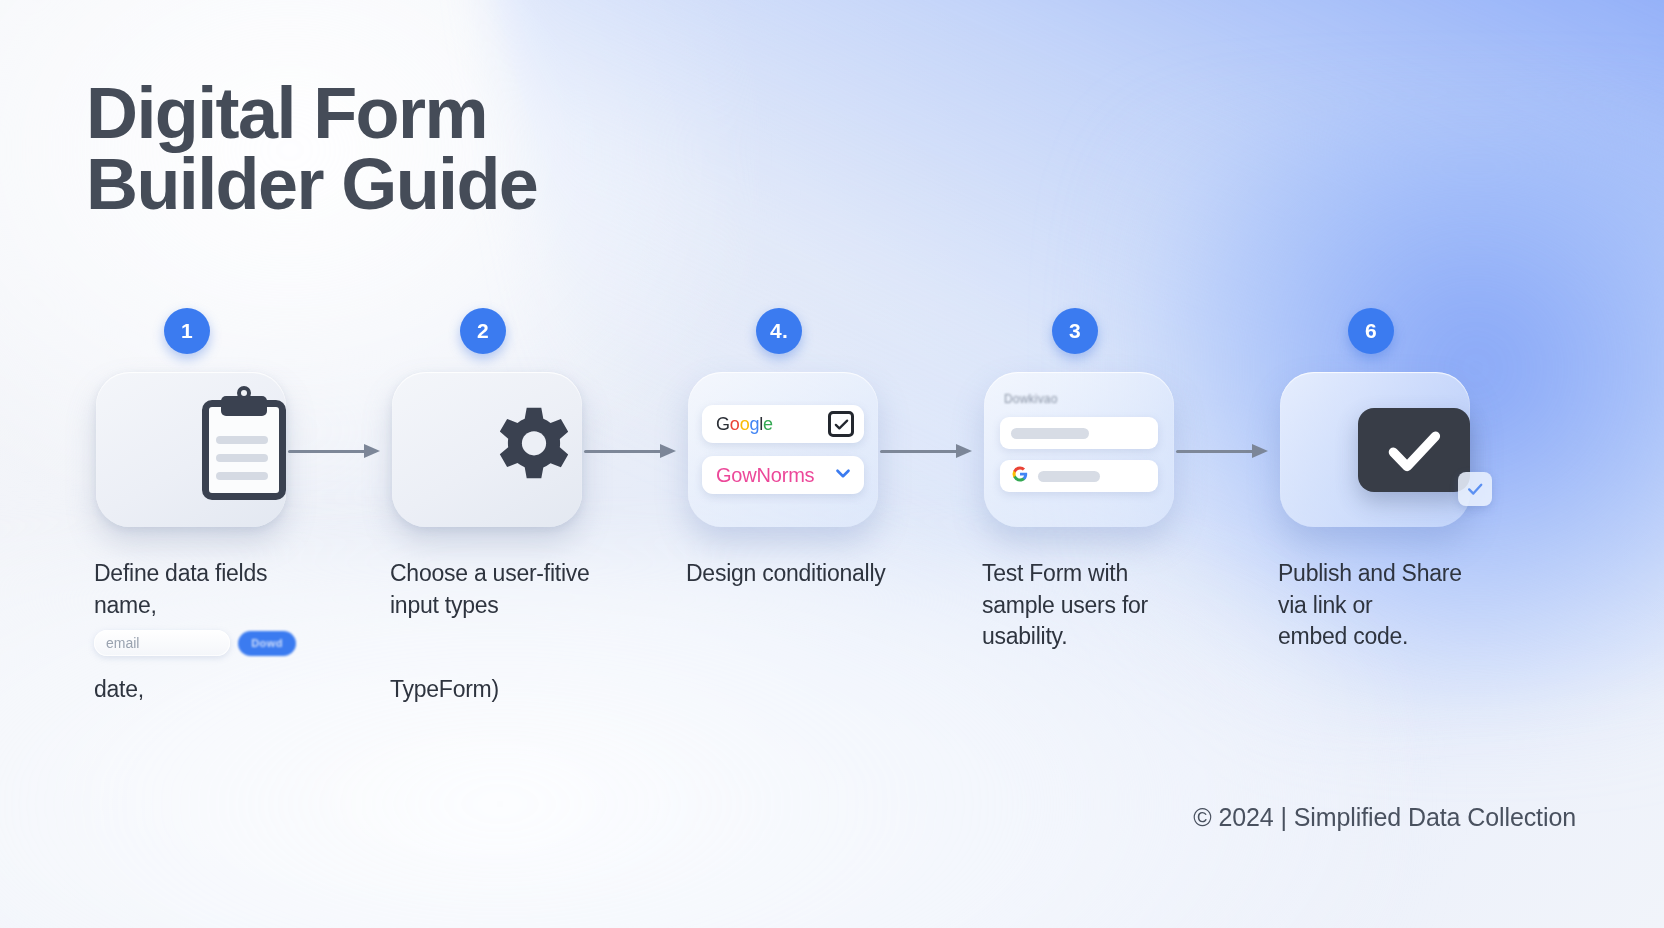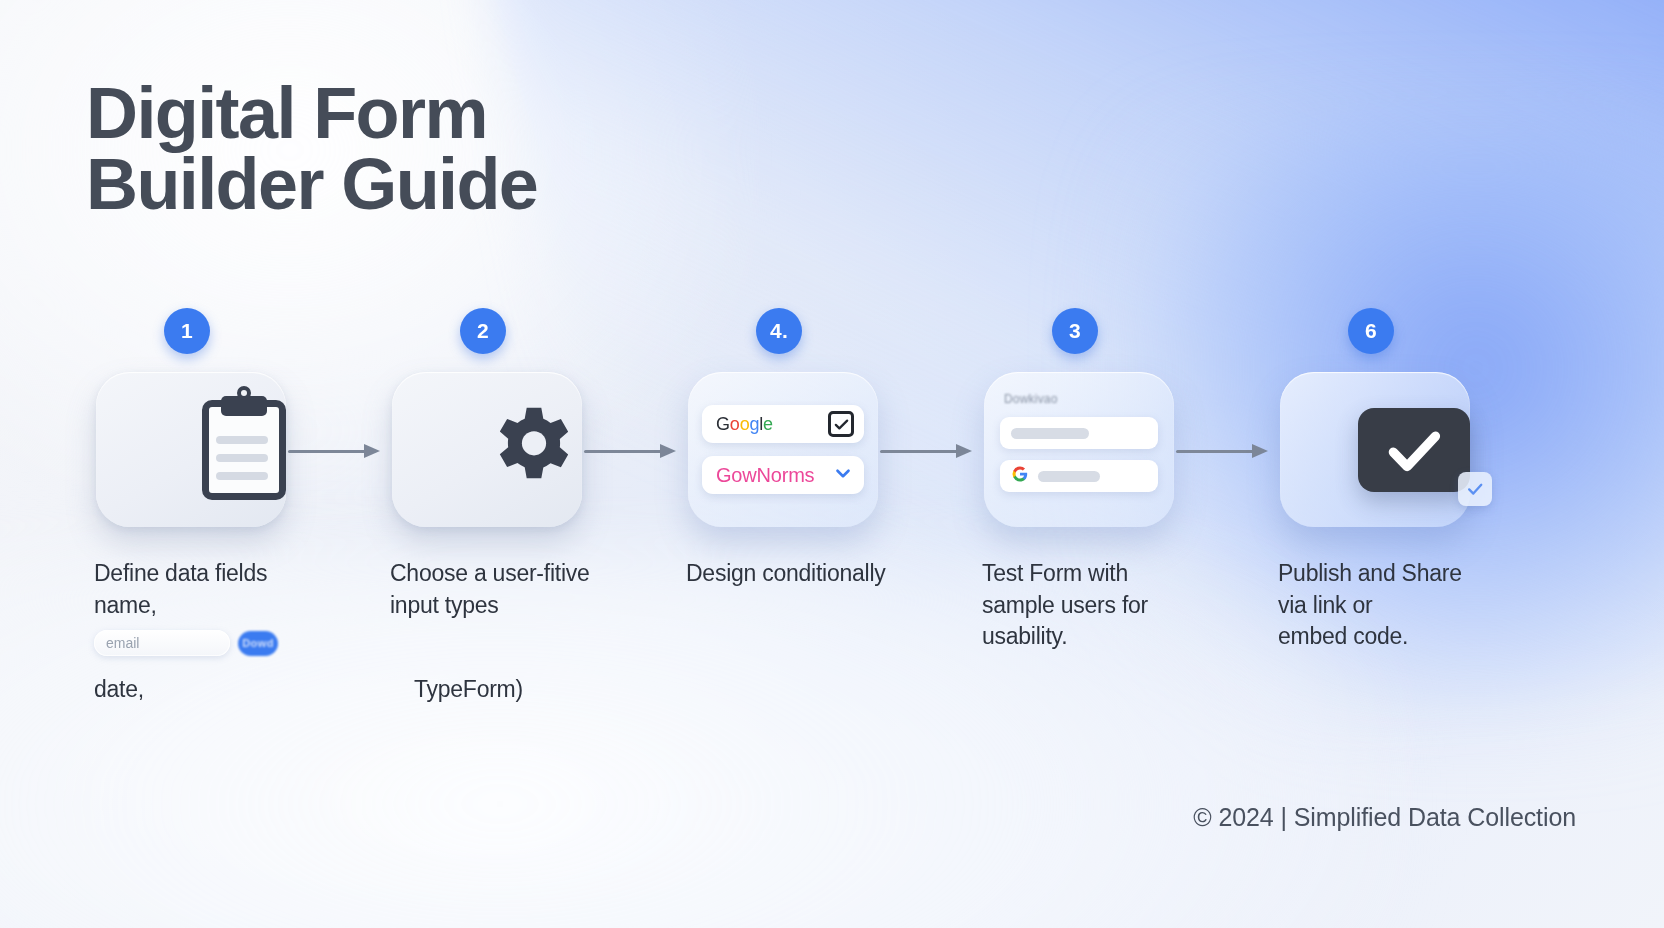--- a/index.html
+++ b/index.html
@@ -327,21 +327,21 @@
     border-radius: 13px;
     background: linear-gradient(180deg,#ffffff 0%, #f4f6fa 100%);
     box-shadow: 0 2px 6px rgba(120,140,180,0.22), inset 0 0 0 1px rgba(255,255,255,0.8);
     display: flex; align-items: center;
     padding-left: 12px;
     font-size: 14px;
     color: #9aa3b0;
     filter: blur(0.5px);
   }
   .field-btn {
-    width: 40px; height: 25px;
+    width: 58px; height: 25px;
     border-radius: 13px;
     background: #3b7bf0;
     color: #cfddfb;
     font-size: 11px;
     font-weight: 600;
     display: flex; align-items: center; justify-content: center;
     filter: blur(0.9px);
     letter-spacing: 0.4px;
   }
   .caption .tail {
@@ -416,21 +416,21 @@
             <path fill="#3a4150" d="M57.6 6h-15.2l-2.1 11.4a34 34 0 0 0-7.5 4.35l-10.8-4.1-7.6 13.2 8.7 7.5a34 34 0 0 0 0 8.7l-8.7 7.5 7.6 13.2 10.8-4.1a34 34 0 0 0 7.5 4.35L42.4 79.5h15.2l2.1-11.4a34 34 0 0 0 7.5-4.35l10.8 4.1 7.6-13.2-8.7-7.5a34 34 0 0 0 0-8.7l8.7-7.5-7.6-13.2-10.8 4.1a34 34 0 0 0-7.5-4.35L57.6 6z"></path>
             <circle cx="50" cy="43" r="12.6" fill="#eceff6"></circle>
           </svg>
         </div>
       </div>
       <div class="caption">
         <span class="ln">Choose a user-fitive</span>
         <span class="ln blurry">input types</span>
       </div>
       <div class="caption" style="top:auto;">
-        <div class="tail" style="top:374px;margin-left:24px;">TypeForm)</div>
+        <div class="tail" style="top:374px;">TypeForm)</div>
       </div>
     </div>
 
     <div class="arrow" style="left:584px;">
       <div class="shaft"></div>
         <div class="head"></div>
     </div>
 
     <div class="step" style="left:678px;">
       <div class="badge">4.</div>

